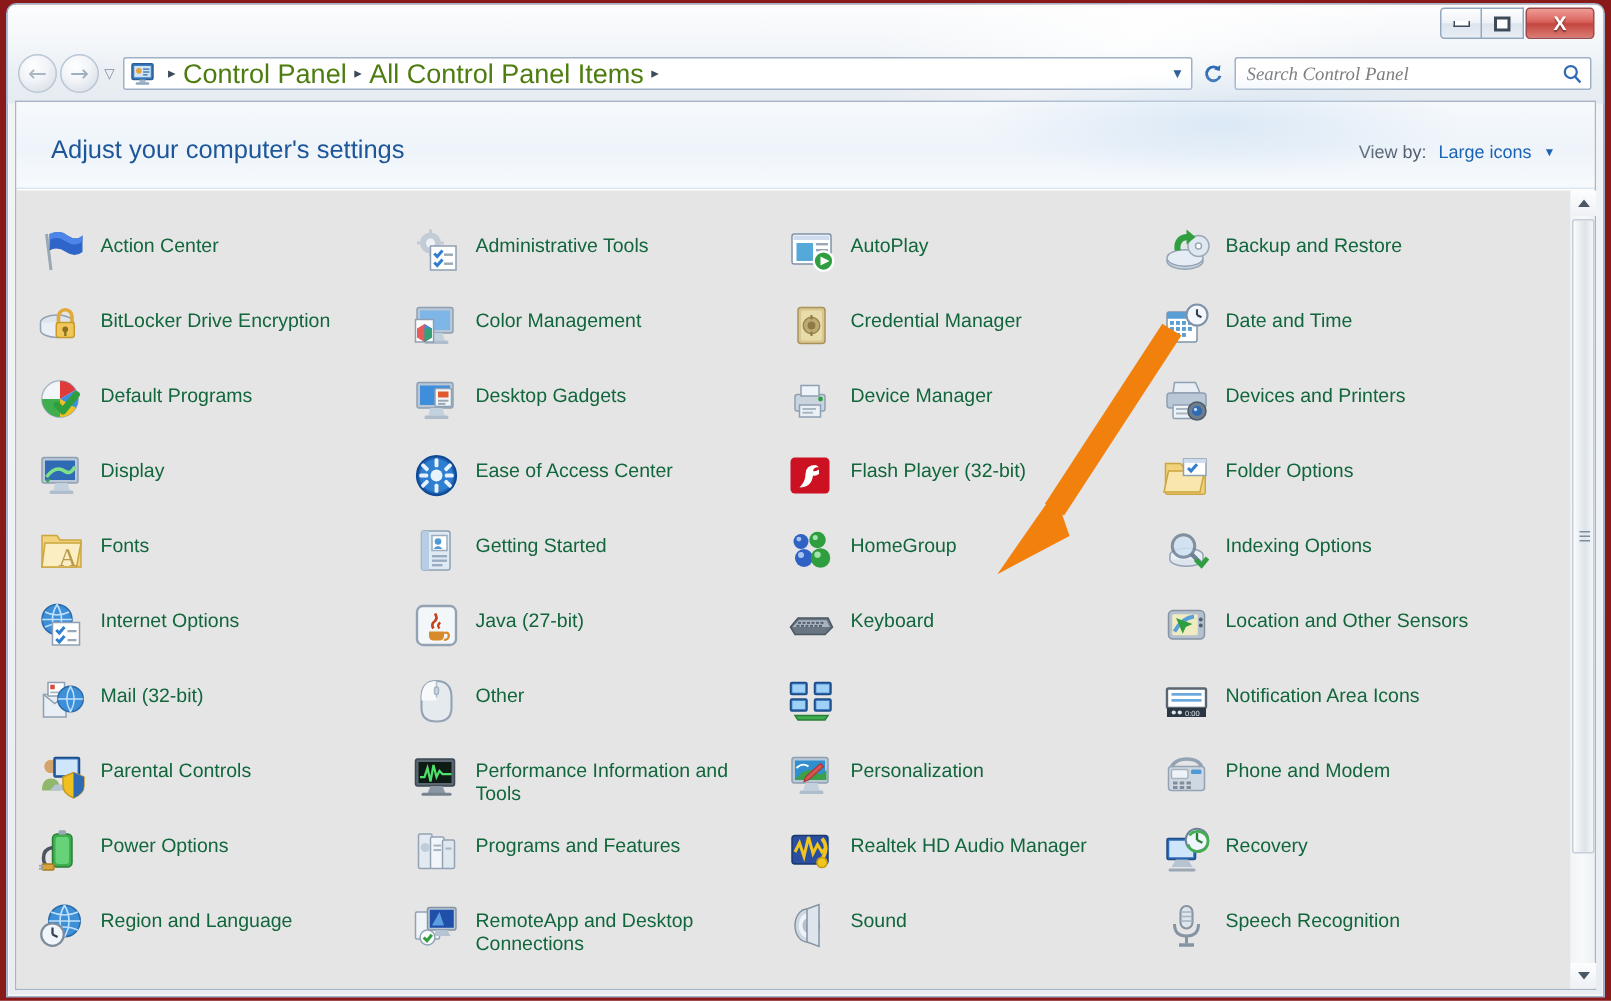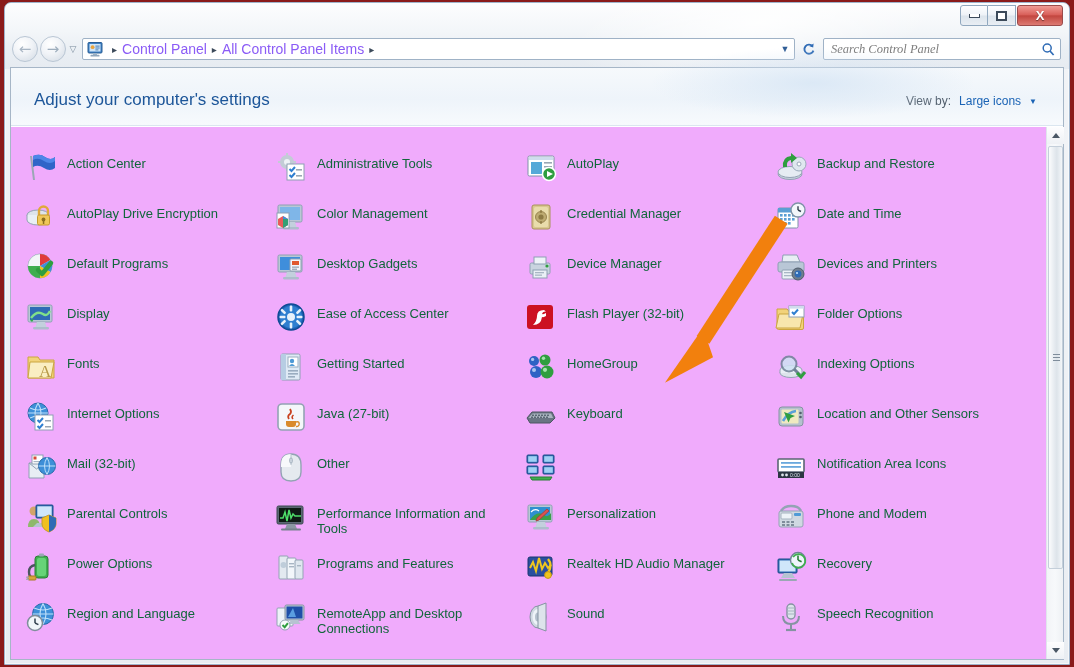--- a/index.html
+++ b/index.html
@@ -71,21 +71,21 @@
   .navcircle.fwd .arrowg { color:#9eaebd; }
   #recent { width:14px; text-align:center; color:#7b8c9d; font-size:9px; cursor:pointer; }
 
   #addressbar {
     flex:1 1 auto; height:22px; margin-left:2px;
     background:#fff; border:1px solid #9fb2c6; border-radius:2px;
     display:flex; align-items:center; overflow:hidden;
   }
   #cpicon { width:17px; height:15px; margin:0 3px 0 4px; position:relative; flex:0 0 auto; }
   .crumb-sep { color:#3c4a5a; font-size:10px; margin:0 5px; flex:0 0 auto; }
-  .crumb { font-size:14px; color:#8b5cf6; white-space:nowrap; cursor:pointer; flex:0 0 auto; }
+  .crumb { font-size:18px; color:#4d7c0f; white-space:nowrap; cursor:pointer; flex:0 0 auto; }
   #crumbspacer { flex:1 1 auto; }
   #addr-drop { width:18px; text-align:center; color:#2f5d96; font-size:9px; cursor:pointer; flex:0 0 auto; }
 
   #refreshbtn { width:24px; height:22px; display:flex; align-items:center; justify-content:center;
                 margin-left:1px; cursor:pointer; flex:0 0 auto; }
   #searchbox {
     width:238px; height:22px; margin:0 8px 0 3px; flex:0 0 auto;
     background:#fff; border:1px solid #9fb2c6; border-radius:2px;
     display:flex; align-items:center; padding:0 4px 0 7px;
   }
@@ -113,21 +113,21 @@
   #page-title {
     position:absolute; left:23px; top:22px;
     font-size:17px; color:#1d5699; font-family:"Liberation Sans", sans-serif;
   }
   #viewby { position:absolute; right:26px; top:26px; display:flex; align-items:center; gap:8px; }
   #viewby-label { font-size:12px; color:#4d5a68; }
   #viewby-value { font-size:12px; color:#1a63b5; cursor:pointer; }
   #viewby-caret { font-size:8px; color:#1a63b5; cursor:pointer; }
 
   
-  #gridwrap { position:absolute; left:0; top:59px; right:17px; bottom:0; overflow:hidden; background:#f0abfc; }
+  #gridwrap { position:absolute; left:0; top:59px; right:17px; bottom:0; overflow:hidden; background:#e5e5e5; }
   #grid {
     position:relative; padding:22px 0 0 14px;
     display:grid;
     grid-template-columns: 250px 250px 250px 270px;
     grid-auto-rows:50px;
     align-content:start;
   }
   .cp-item {
     display:flex; align-items:flex-start; gap:10px;
     padding-top:2px; cursor:pointer;
@@ -302,21 +302,21 @@
           </div>
           <div class="cp-item">
             <span class="cp-icon"><svg width="32" height="32" viewBox="0 0 32 32">
                 <ellipse cx="13" cy="14" rx="11" ry="5" fill="#dde4eb" stroke="#93a3b4"></ellipse>
                 <path d="M2 14 v5 a11 5 0 0 0 22 0 v-5" fill="#e9eff5" stroke="#93a3b4"></path>
                 <path d="M14 14 v-4 a4.5 4.5 0 0 1 9 0 v4" fill="none" stroke="#e0a93a" stroke-width="2.4"></path>
                 <rect x="12.5" y="14" width="12" height="10" rx="1.6" fill="#f0c75a" stroke="#c79a2a"></rect>
                 <circle cx="18.5" cy="18.5" r="1.9" fill="#8d6e1e"></circle>
                 <rect x="17.8" y="19" width="1.5" height="4" fill="#8d6e1e"></rect>
               </svg></span>
-            <span class="cp-label">AutoPlay Drive Encryption</span>
+            <span class="cp-label">BitLocker Drive Encryption</span>
           </div>
           <div class="cp-item">
             <span class="cp-icon"><svg width="32" height="32" viewBox="0 0 32 32">
                 <rect x="3" y="4" width="24" height="17" rx="1.5" fill="#b9c7d6" stroke="#8ea0b3"></rect>
                 <rect x="5" y="6" width="20" height="13" fill="#7fb6e8"></rect>
                 <path d="M12 21 h8 l1.5 5 h-11 Z" fill="#c3d0dd"></path>
                 <rect x="8" y="26" width="16" height="2.4" rx="1.1" fill="#aebdcc"></rect>
                 <rect x="2" y="12" width="12" height="15" fill="#fff" stroke="#8ea0b3"></rect>
                 <path d="M8 15 l5 3 v6 l-5 3 l-5 -3 v-6 Z" fill="#e85b5b"></path>
                 <path d="M8 15 l5 3 v6 l-5 3 Z" fill="#3f8edb"></path>

